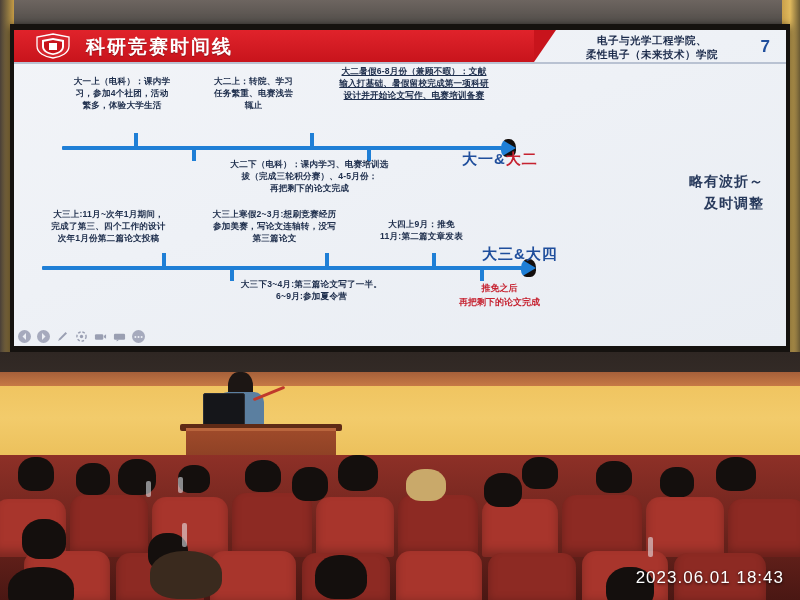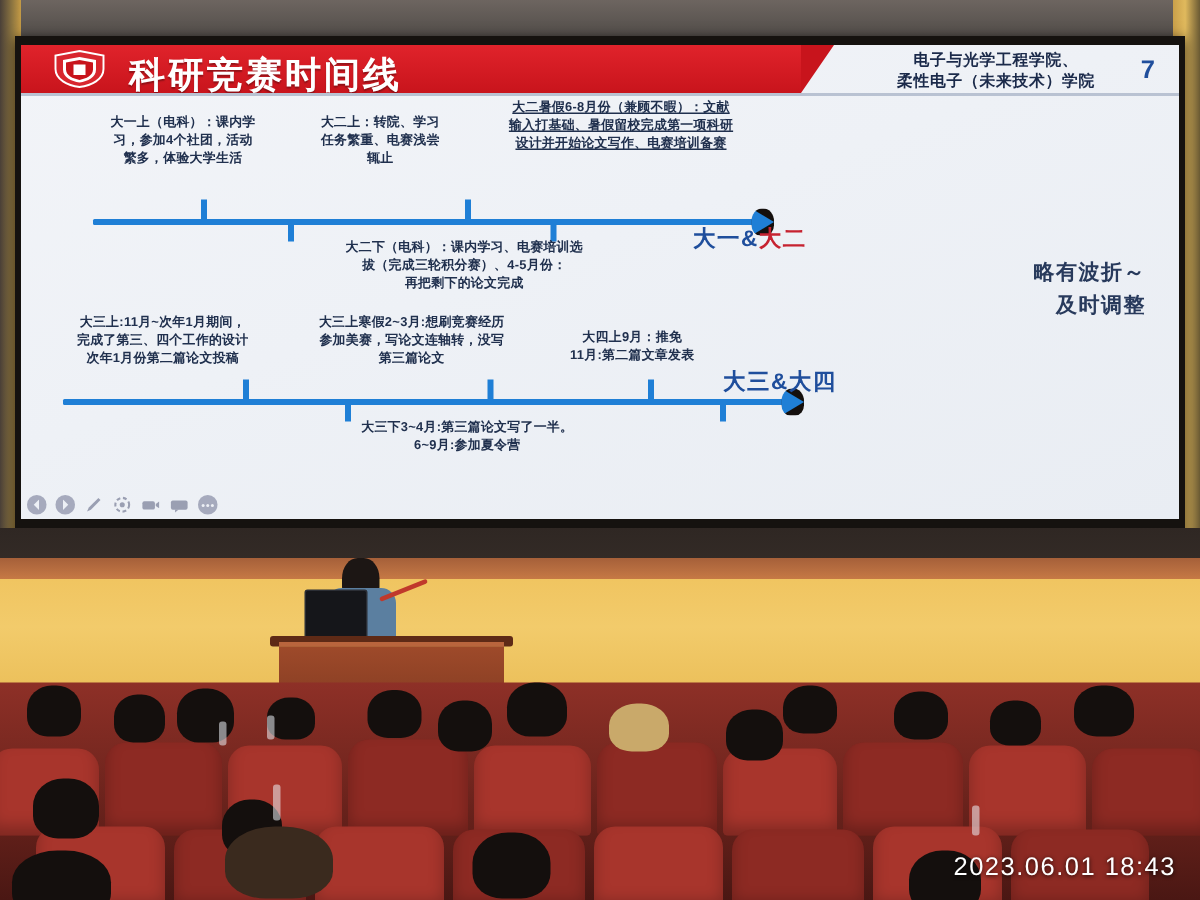--- a/index.html
+++ b/index.html
@@ -25,25 +25,25 @@
   #slide{position:absolute;left:14px;top:30px;width:772px;height:316px;
          background:linear-gradient(160deg,#f2f4f8 0%,#eef1f6 45%,#e9edf3 100%);
          overflow:hidden;}
 
   
   .titlebar{position:absolute;left:0;top:0;width:772px;height:32px;}
   .title-red{position:absolute;left:0;top:0;width:520px;height:32px;
              background:linear-gradient(180deg,#e0232b 0%,#c8141c 100%);}
   .title-red:after{content:"";position:absolute;right:-22px;top:0;
              border-top:32px solid #c8141c;border-right:22px solid transparent;}
-  .title-text{position:absolute;left:72px;top:4px;font-size:24px;font-weight:bold;
+  .title-text{position:absolute;left:72px;top:4px;font-size:19px;font-weight:bold;
              color:#fff;letter-spacing:2px;text-shadow:0 1px 1px rgba(0,0,0,.3);}
   .logo{position:absolute;left:18px;top:3px;width:42px;height:26px;}
   .logo svg{display:block;}
-  .dept{position:absolute;right:56px;top:3px;text-align:center;
+  .dept{position:absolute;right:68px;top:3px;text-align:center;
         font-size:10.5px;font-weight:bold;color:#1b2a4a;line-height:1.35;
         letter-spacing:.5px;}
   .pagenum{position:absolute;right:16px;top:7px;font-size:17px;font-weight:bold;
            color:#1f4e9c;font-family:"Liberation Sans",sans-serif;}
   .title-underline{position:absolute;left:0;top:32px;width:772px;height:2px;
            background:#b9c2d2;}
 
   
   .axis{position:absolute;height:4px;background:#1f7fd6;border-radius:1px;}
   .axis .head{position:absolute;right:-14px;top:-7px;width:0;height:0;
@@ -211,20 +211,24 @@
 
     <div class="blk" style="left:205px;top:248px;width:185px;">
       <div>大三下3~4月:第三篇论文写了一半。</div>
       <div>6~9月:参加夏令营</div>
     </div>
 
     <div class="phase" style="left:468px;top:215px;">
       <span>大三&amp;大四</span>
     </div>
 
+    <div class="endnote" style="left:418px;top:252px;width:135px;">
+      <div>推免之后</div>
+      <div>再把剩下的论文完成</div>
+    </div>
 
     <div class="toolbar">
       <div class="tb">
         <svg width="7" height="7" viewBox="0 0 7 7">
             <path d="M5 0 L1.5 3.5 L5 7 Z" fill="#eef0f6"></path>
           </svg>
       </div>
       <div class="tb">
         <svg width="7" height="7" viewBox="0 0 7 7">
             <path d="M2 0 L5.5 3.5 L2 7 Z" fill="#eef0f6"></path>

